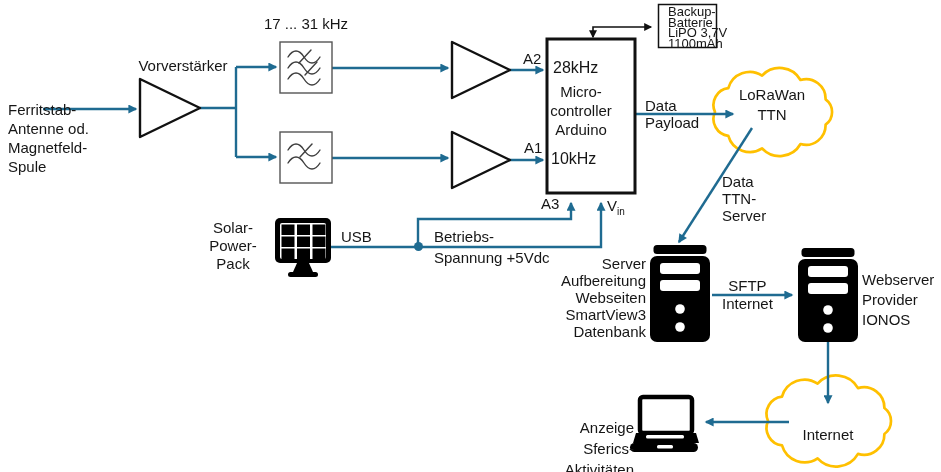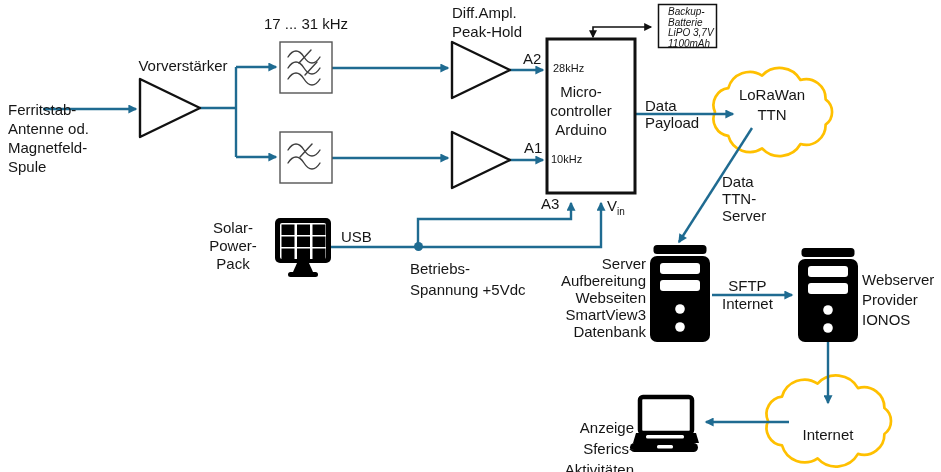--- a/index.html
+++ b/index.html
@@ -11,22 +11,22 @@
   html,body{margin:0;padding:0;background:#fff;}
   .canvas{
     position:relative;width:941px;height:472px;background:#fff;
     font-family:"Liberation Sans",sans-serif;color:var(--text-color);
     overflow:hidden;
   }
   .canvas svg{position:absolute;left:0;top:0;}
   .lbl{position:absolute;white-space:pre-line;font-size:15px;line-height:19px;color:var(--text-color);}
   .c{text-align:center;}
   .r{text-align:right;}
-  .s12{font-size:11px;line-height:14px;}
-  .s8{font-size:10px;line-height:10.6px;font-style:italic;}
+  .s12{font-size:16px;line-height:14px;}
+  .s8{font-size:13px;line-height:10.6px;}
   .lh17{line-height:17px;}
   .lh18{line-height:18px;text-align:center;}
   .lh20{line-height:20px;}
   .lh21{line-height:21px;}
   .lbl sub{font-size:10px;}
   .ln{stroke:var(--line-color);stroke-width:2.4;fill:none;}
   .lnK{stroke:var(--ink-color);stroke-width:1.6;fill:none;}
   .cloud{stroke:var(--cloud-color);stroke-width:2.7;fill:#fff;stroke-linejoin:round;}
   .tri{fill:#fff;stroke:#111;stroke-width:2.4;stroke-linejoin:round;}
   .fbox{fill:#fff;stroke:#555;stroke-width:1.4;}
@@ -143,22 +143,20 @@
       <rect class="ic" x="288" y="272" width="30" height="5" rx="2.5"></rect>
     </g>
   </svg>
 
   <div class="lbl" style="left:8px;top:100px;">Ferritstab-
 Antenne od.
 Magnetfeld-
 Spule</div>
   <div class="lbl c" style="left:112px;top:56px;width:100px;margin-left:21px;">Vorverstärker</div>
   <div class="lbl c" style="left:256px;top:14px;width:100px;">17 ... 31 kHz</div>
-  <div class="lbl" style="left:452px;top:3px;">Diff.Ampl.
-Peak-Hold</div>
   <div class="lbl" style="left:523px;top:49px;">A2</div>
   <div class="lbl" style="left:524px;top:138px;">A1</div>
   <div class="lbl s12" style="left:553px;top:61px;">28kHz</div>
   <div class="lbl s12" style="left:551px;top:152px;">10kHz</div>
   <div class="lbl c" style="left:549px;top:82px;width:64px;">Micro-
 controller
 Arduino</div>
   <div class="lbl" style="left:541px;top:194px;">A3</div>
   <div class="lbl" style="left:607px;top:196px;"><span>V</span><sub>in</sub></div>
   <div class="lbl s8" style="left:668px;top:7px;">Backup-
@@ -183,16 +181,16 @@
 Provider
 IONOS</div>
   <div class="lbl c" style="left:772px;top:425px;width:112px;">Internet</div>
   <div class="lbl r lh21" style="left:540px;top:393px;width:94px;margin-top:24px;">Anzeige
 Sferics-
 Aktivitäten</div>
   <div class="lbl r lh18" style="left:196px;top:219px;width:74px;">Solar-
 Power-
 Pack</div>
   <div class="lbl" style="left:341px;top:227px;">USB</div>
-  <div class="lbl lh21" style="left:410px;top:226px;margin-top:32px;">Betriebs-
+  <div class="lbl lh21" style="left:434px;top:226px;">Betriebs-
 Spannung +5Vdc</div>
 
 </div>
 
 </body></html>

